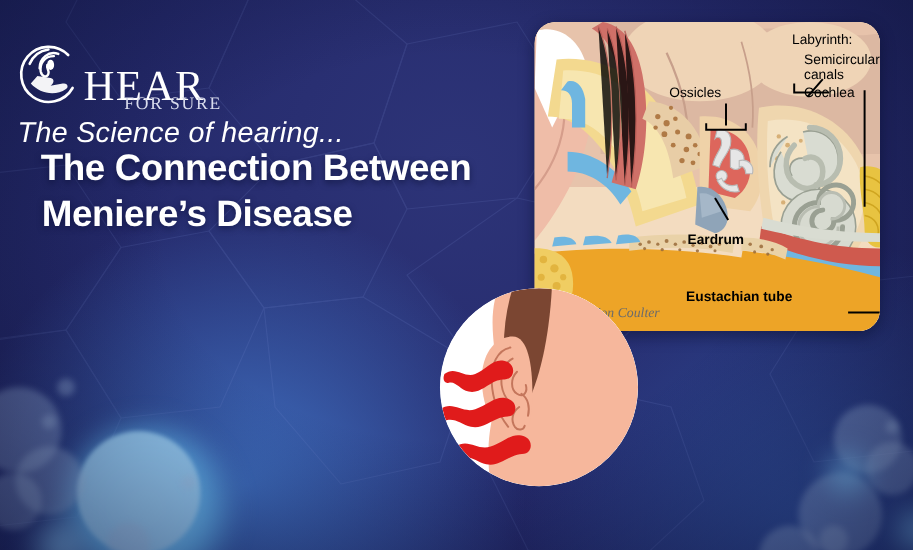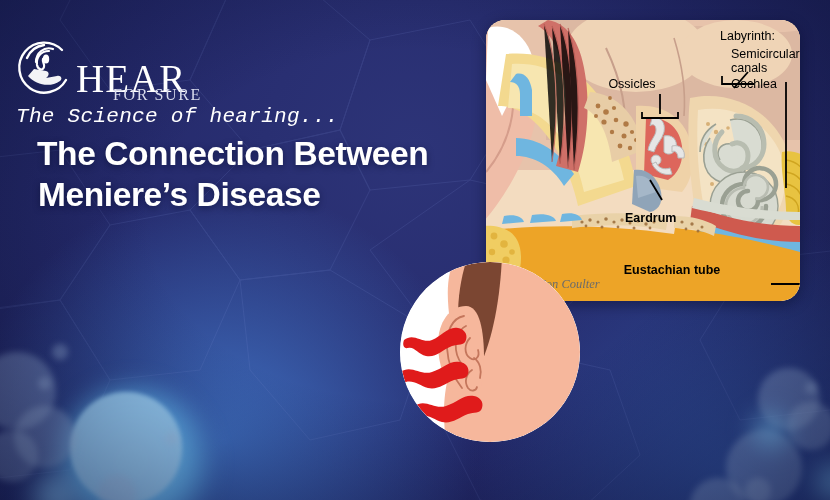--- a/index.html
+++ b/index.html
@@ -45,22 +45,22 @@
     font-size:39px; letter-spacing:1px; line-height:1;
     margin-left:-2px; font-weight:400;
   }
   .logo-forsure {
     position:absolute; left:113px; top:86px;
     color:#d9dced; font-family:"Liberation Serif", serif;
     font-size:16px; letter-spacing:1.6px;
   }
   .logo-tagline {
     position:absolute; left:16px; top:105px;
-    color:#ffffff; font-family:Liberation Mono, monospace;
-    font-style:italic; font-size:21px; letter-spacing:.3px;
+    color:#ffffff; font-family:Liberation Sans, sans-serif;
+    font-style:italic; font-size:26px; letter-spacing:.3px;
   }
 
   
   .headline {
     position:absolute; left:18px; top:133px; width:470px;
     color:#ffffff; font-weight:bold; font-size:33.5px;
     line-height:41px; letter-spacing:-.4px;
     text-shadow:0 2px 6px rgba(8,12,45,.55);
   }
   .headline .l1 { display:block;margin-left:19px; }

